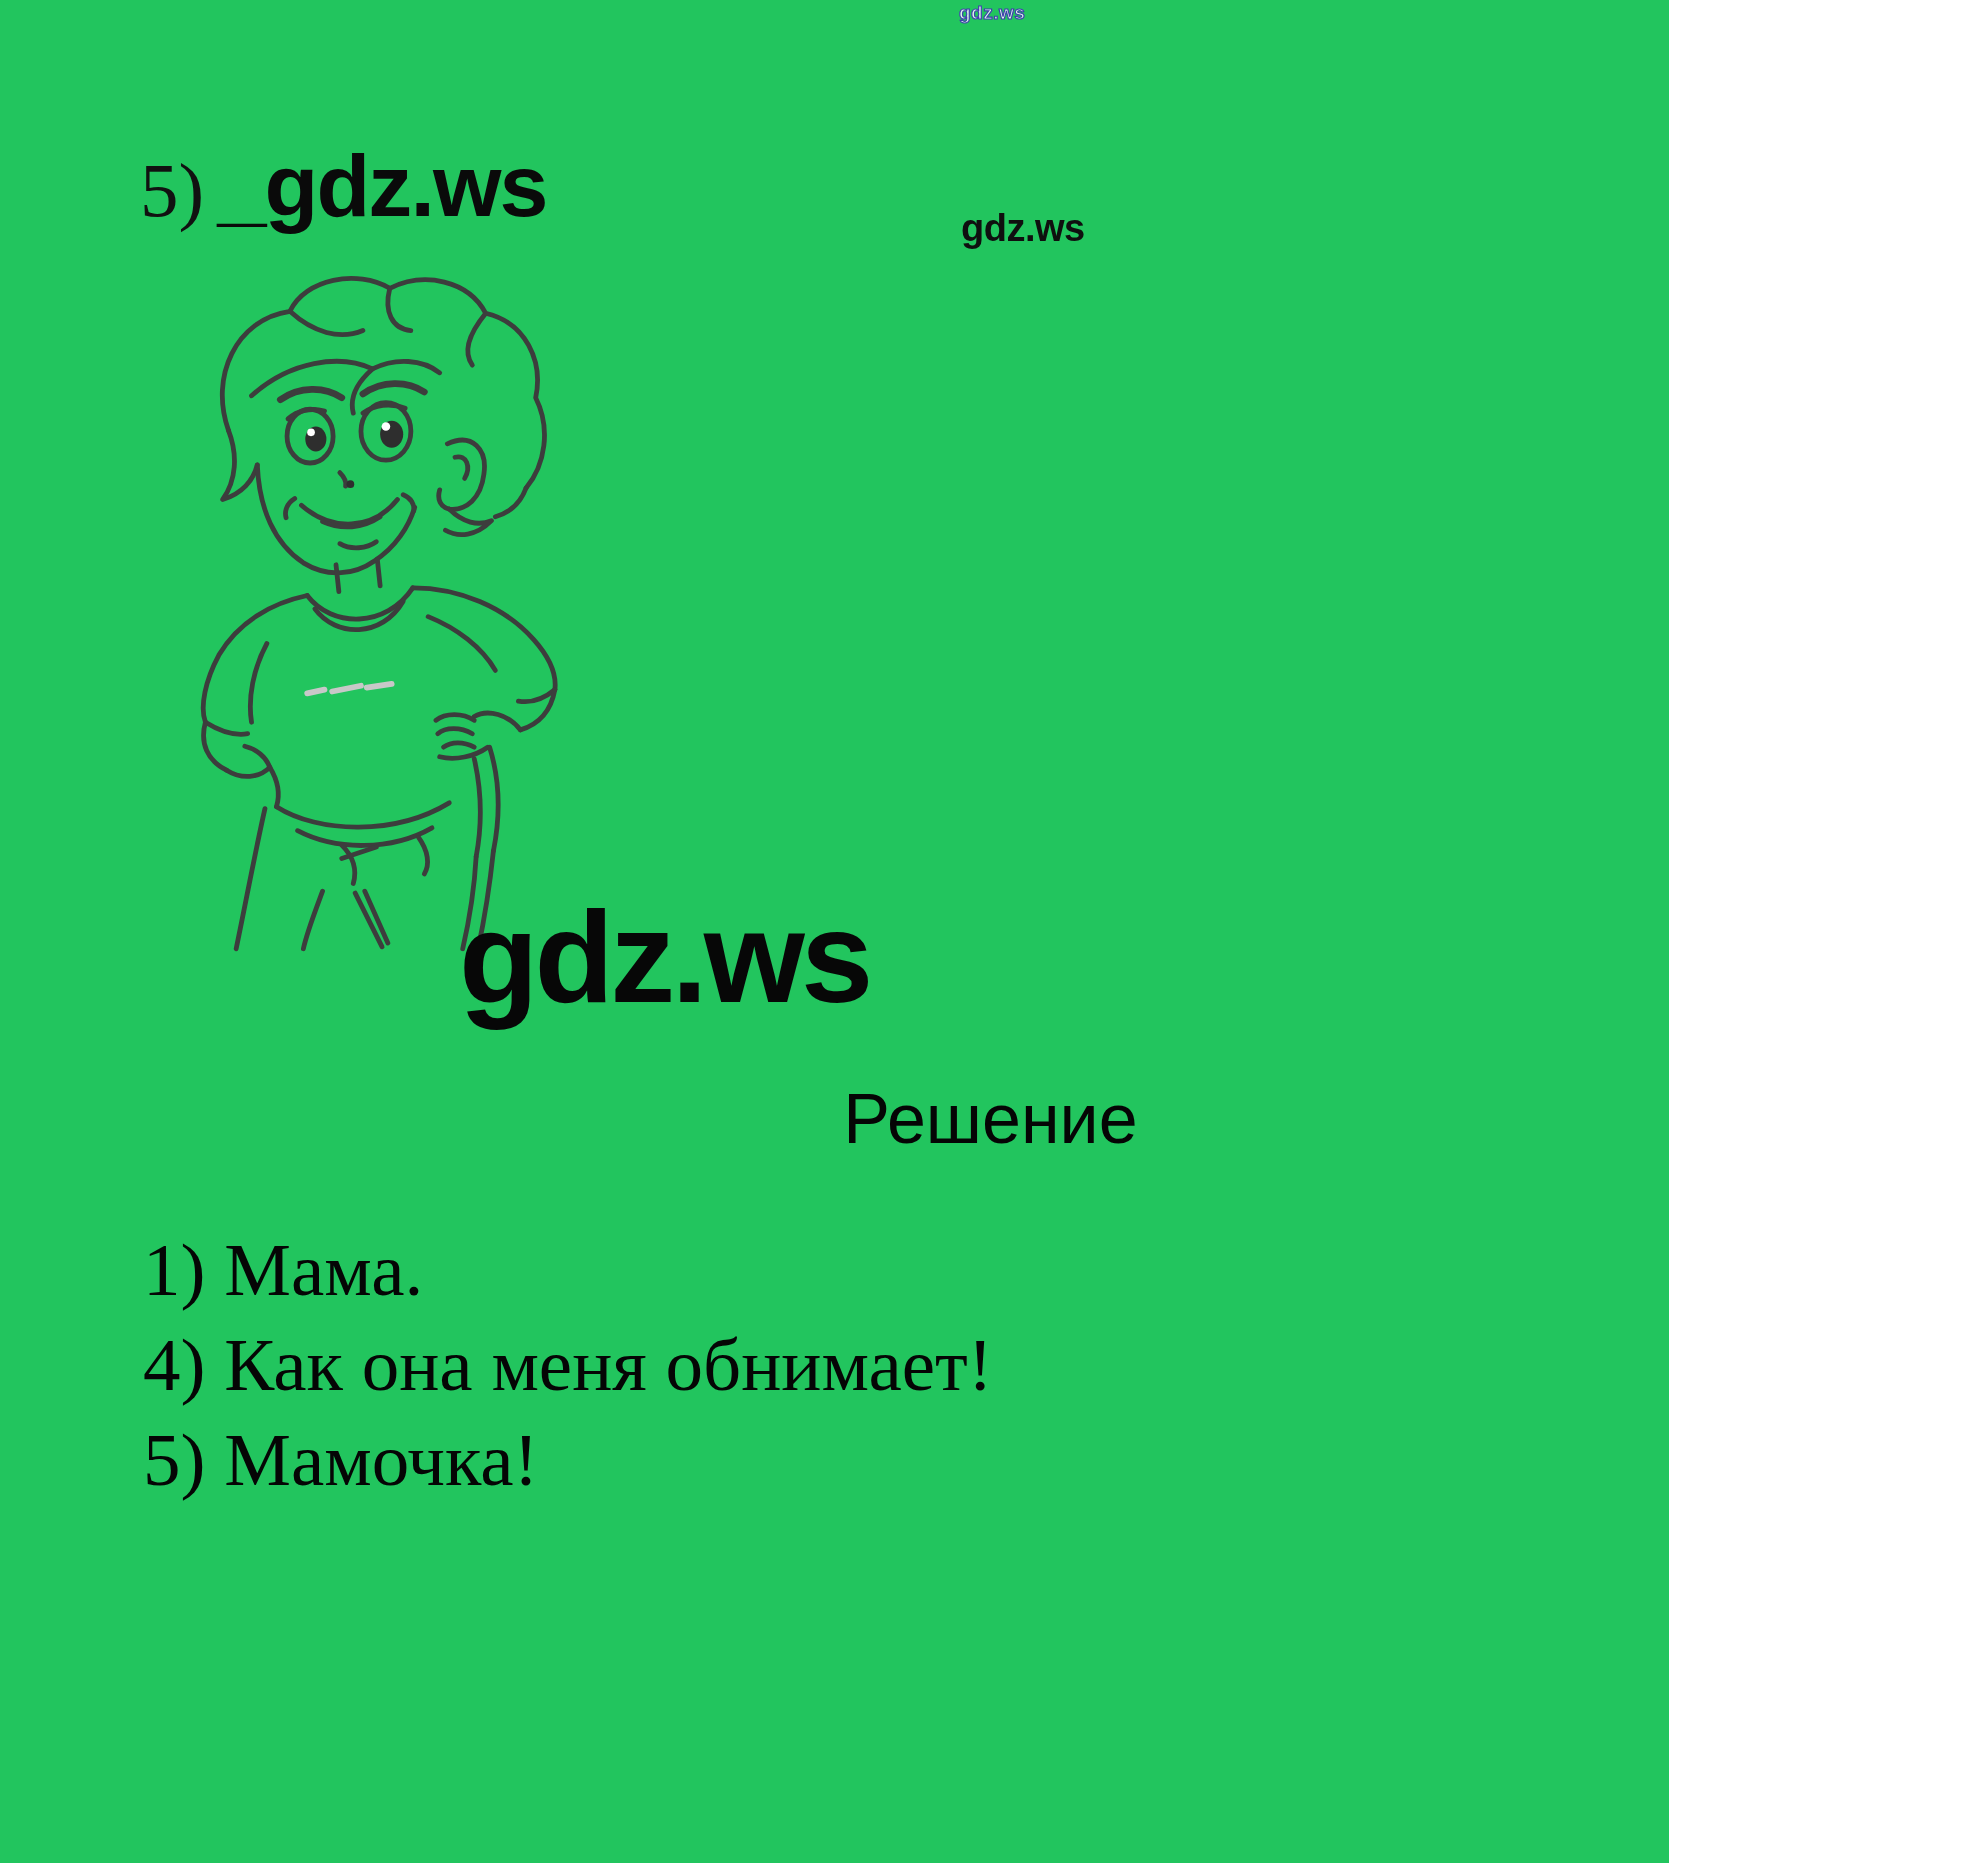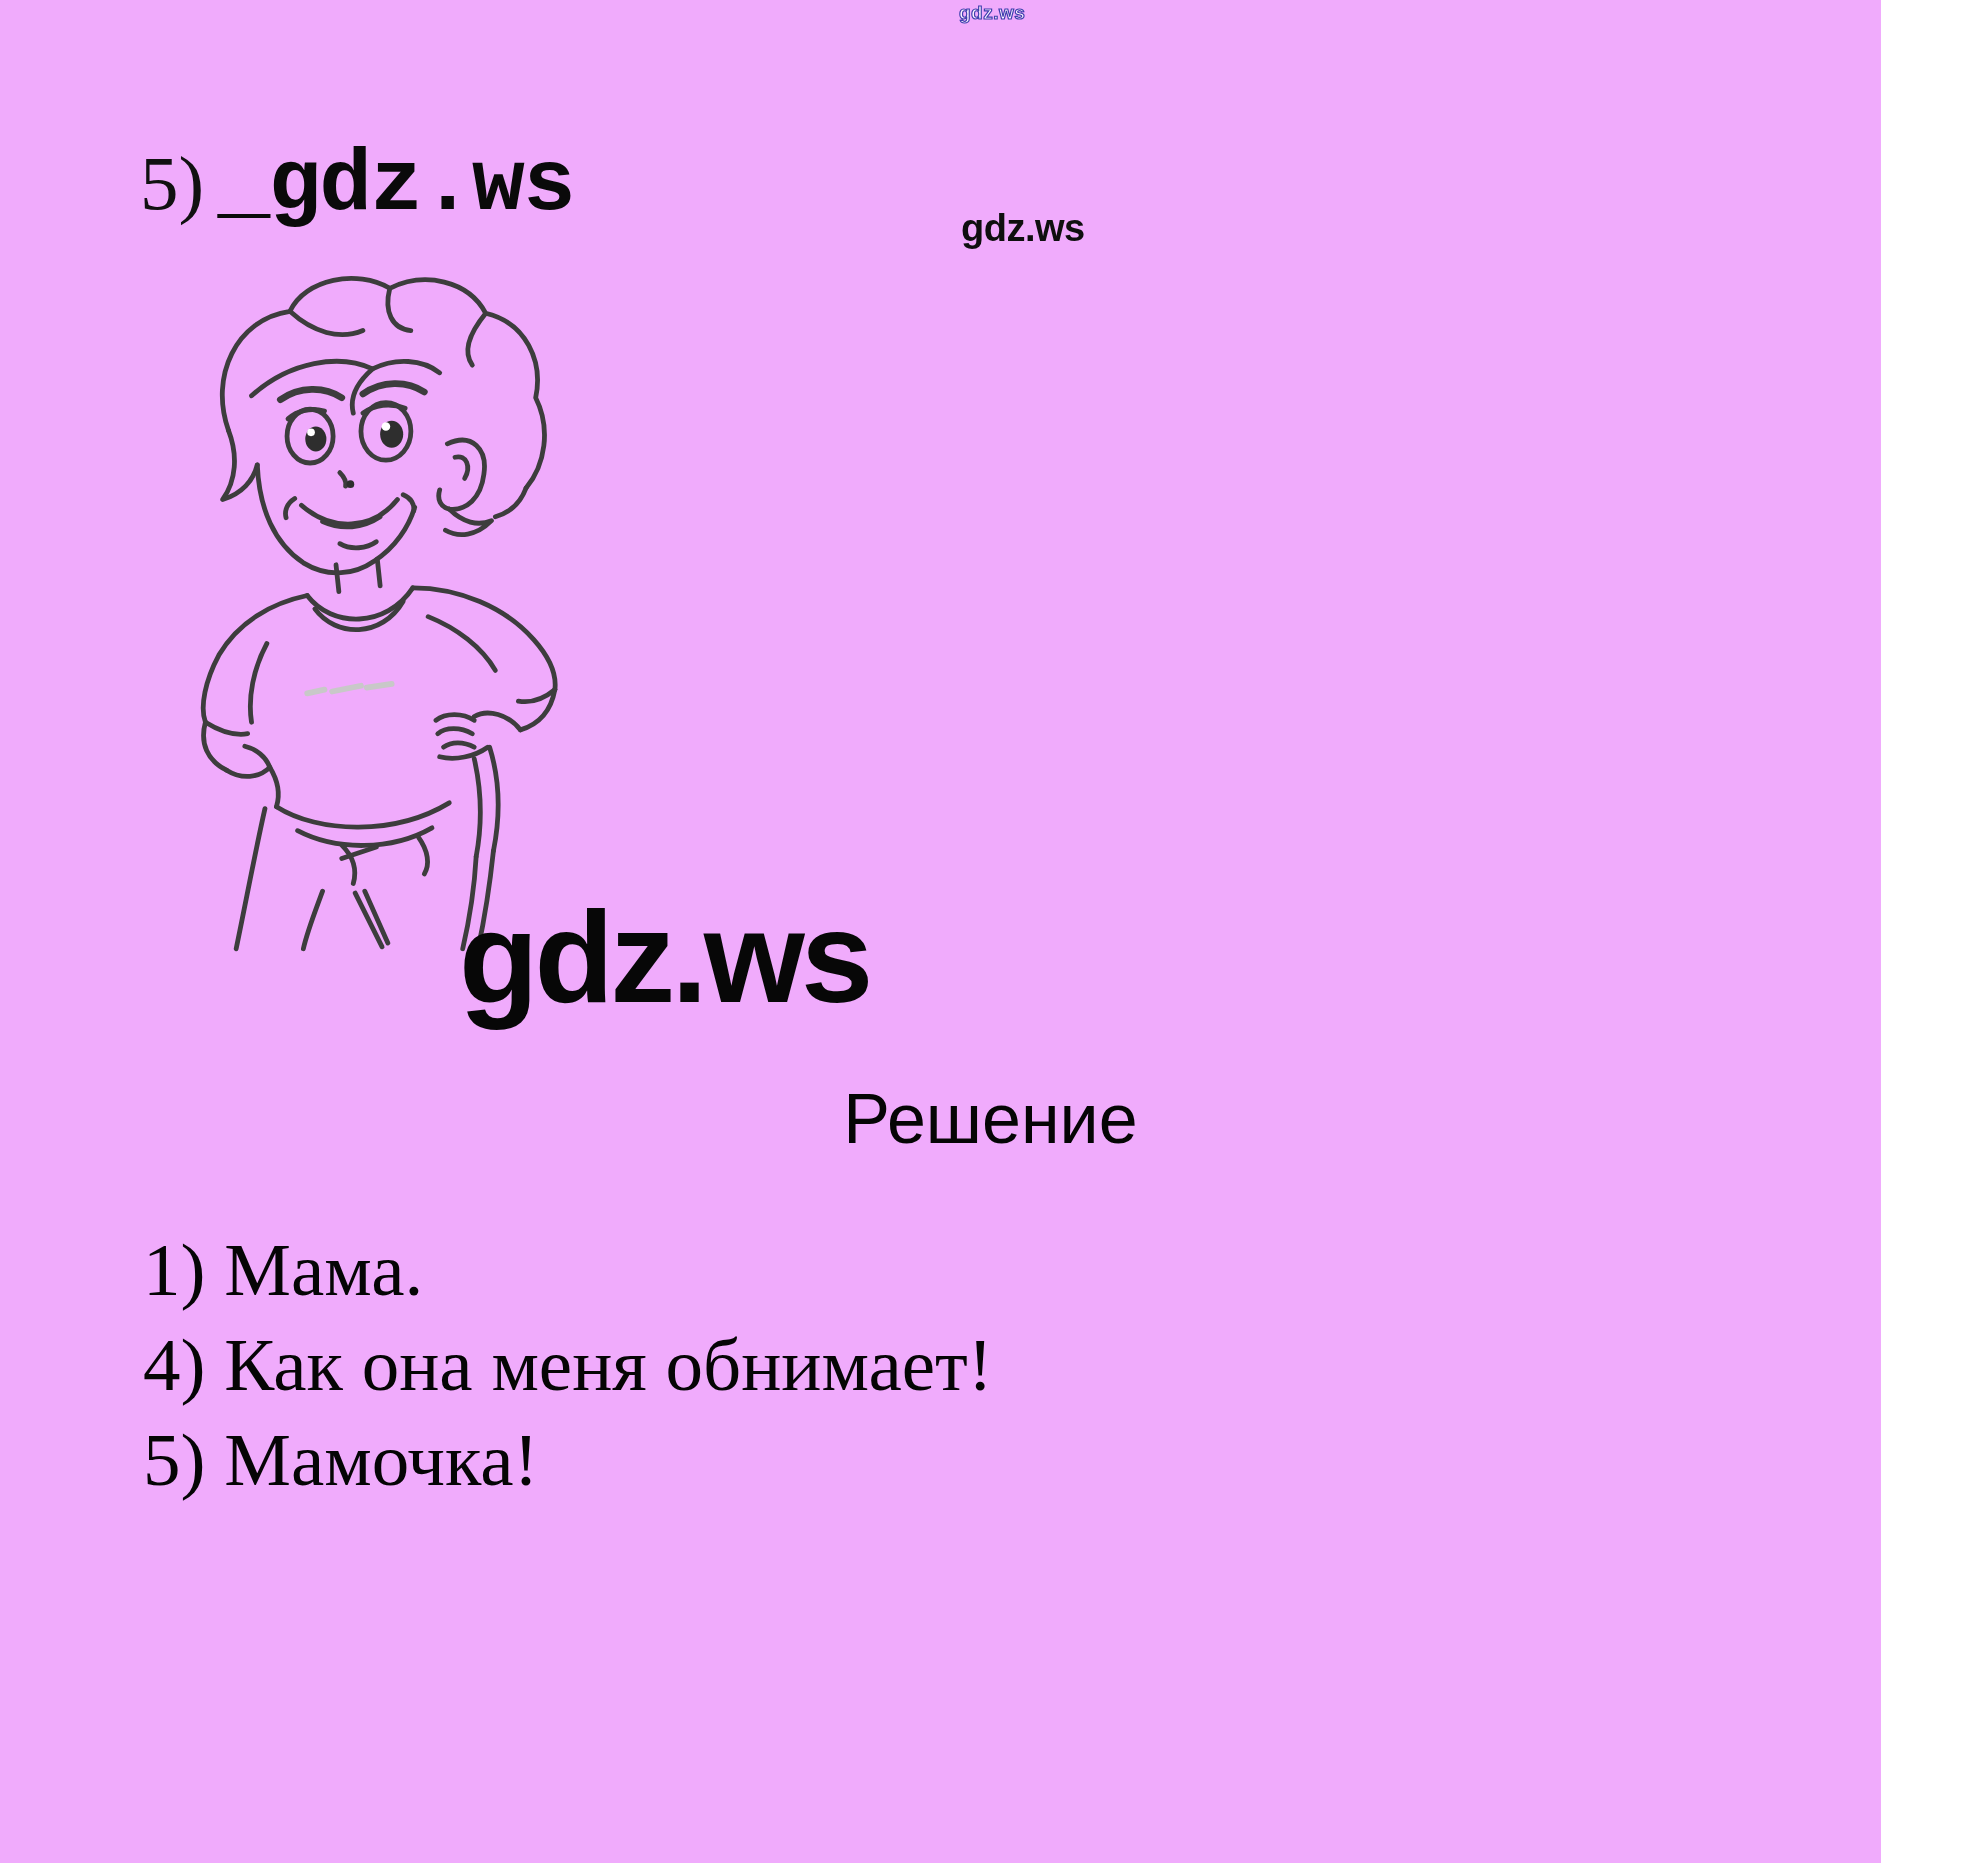--- a/index.html
+++ b/index.html
@@ -1,19 +1,19 @@
 <!DOCTYPE html>
 <html><head>
 <meta charset="utf-8">
 <style>
   html,body { margin:0; padding:0; background:#ffffff; }
   .page {
     position:relative;
-    width:1881px; height:1864px;
-    background:#f0abfc;
+    width:1669px; height:1864px;
+    background:#22c55e;
     overflow:hidden;
     font-family:"Liberation Serif", serif;
     color:#000;
   }
   
   .wm-top {
     position:absolute; left:959px; top:1.9px;
     font-family:"Liberation Sans", sans-serif;
     font-size:19px; font-weight:700; letter-spacing:0.5px;
     color:#4a4ab4;
@@ -24,21 +24,21 @@
   .task-line {
     position:absolute; left:140px; top:142px;
     display:flex; align-items:baseline; gap:13.4px;
     white-space:nowrap;
   }
   .task-num {
     font-family:"Liberation Serif", serif;
     font-size:77px; line-height:1; color:#111;
   }
   .task-wm {
-    font-family:Liberation Mono, monospace;
+    font-family:Liberation Sans, sans-serif;
     font-size:88px; font-weight:700; letter-spacing:-1.9px;
     line-height:1; color:#0a0a0a;
   }
   
   .wm-mid {
     position:absolute; left:961px; top:209px;
     font-family:"Liberation Sans", sans-serif;
     font-size:38px; font-weight:700; letter-spacing:-0.5px;
     line-height:1; color:#0f0f0f;
   }

